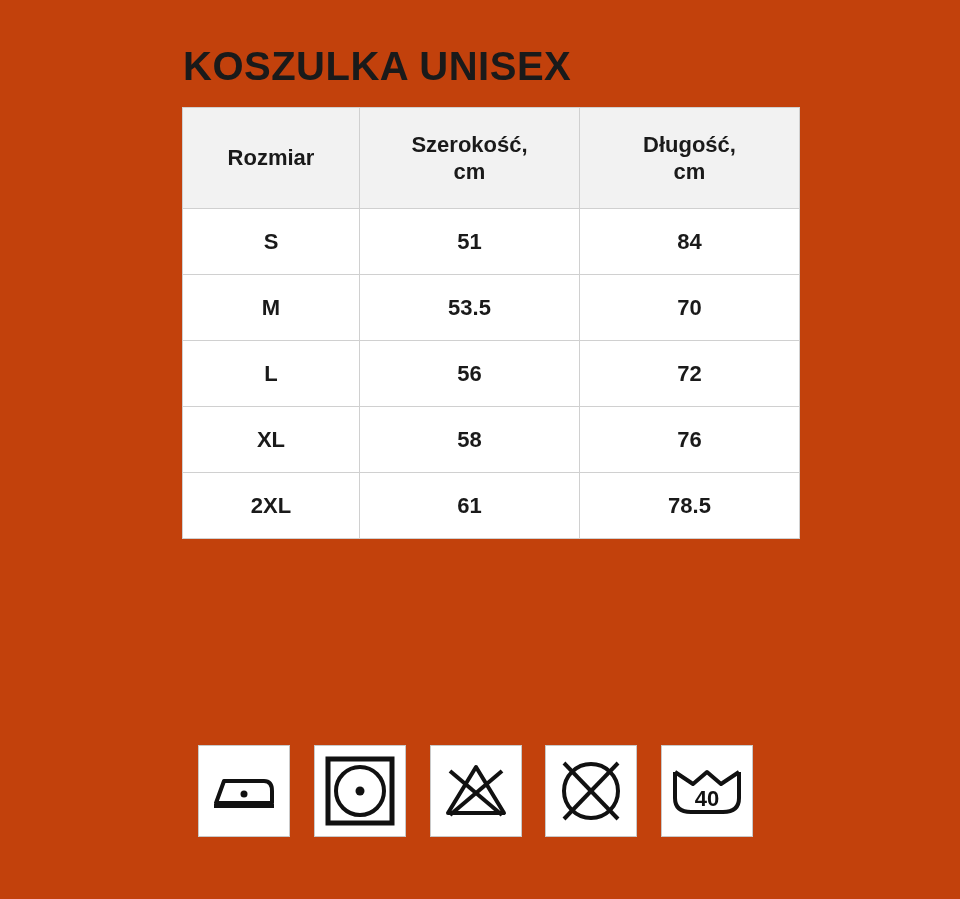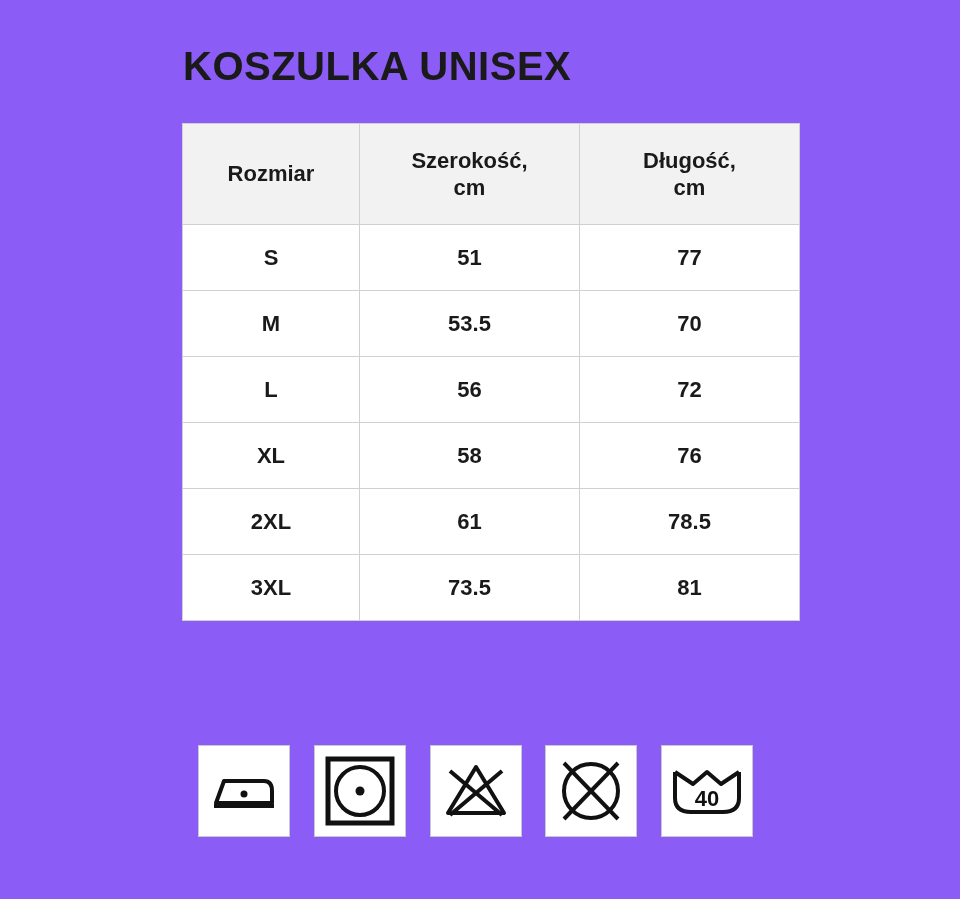--- a/index.html
+++ b/index.html
@@ -11,39 +11,38 @@
     width: 960px;
     height: 899px;
     font-family: "Liberation Sans", sans-serif;
     color: #111111;
     overflow: hidden;
   }
   .page {
     position: relative;
     width: 960px;
     height: 899px;
-    background: #8b5cf6;
+    background: #c2410c;
   }
   .title {
     position: absolute;
     left: 183px;
     top: 44px;
     font-size: 40px;
     font-weight: bold;
     letter-spacing: 0.5px;
     color: #1a1a1a;
   }
   .size-table {
     position: absolute;
     left: 182px;
     top: 107px;
     width: 578px;
     border-collapse: collapse;
     table-layout: fixed;
-    margin-top: 16px;
   }
   .size-table th, .size-table td {
     border: 1px solid #d0d0d0;
     text-align: center;
     font-size: 22px;
     color: #1a1a1a;
   }
   .size-table th {
     background: #f2f2f2;
     font-weight: bold;
@@ -103,46 +102,41 @@
         <th class="col-length">
           <span>Długość,</span><br>
           <span>cm</span>
         </th>
       </tr>
     </thead>
     <tbody>
       <tr>
         <td class="cell-size">S</td>
         <td>51</td>
-        <td>77</td>
+        <td>84</td>
       </tr>
       <tr>
         <td class="cell-size">M</td>
         <td>53.5</td>
         <td>70</td>
       </tr>
       <tr>
         <td class="cell-size">L</td>
         <td>56</td>
         <td>72</td>
       </tr>
       <tr>
         <td class="cell-size">XL</td>
         <td>58</td>
         <td>76</td>
       </tr>
       <tr>
         <td class="cell-size">2XL</td>
         <td>61</td>
         <td>78.5</td>
-      </tr>
-      <tr>
-        <td class="cell-size">3XL</td>
-        <td>73.5</td>
-        <td>81</td>
       </tr>
     </tbody>
   </table>
 
   <div class="icons">
 
     <div class="icon-box">
       <span>
         <svg width="68" height="48" viewBox="0 0 68 48">
           <path d="M6 36 L14 14 L54 14 Q62 14 62 24 L62 36 Z" fill="none" stroke="#111" stroke-width="4" stroke-linejoin="round"></path>

